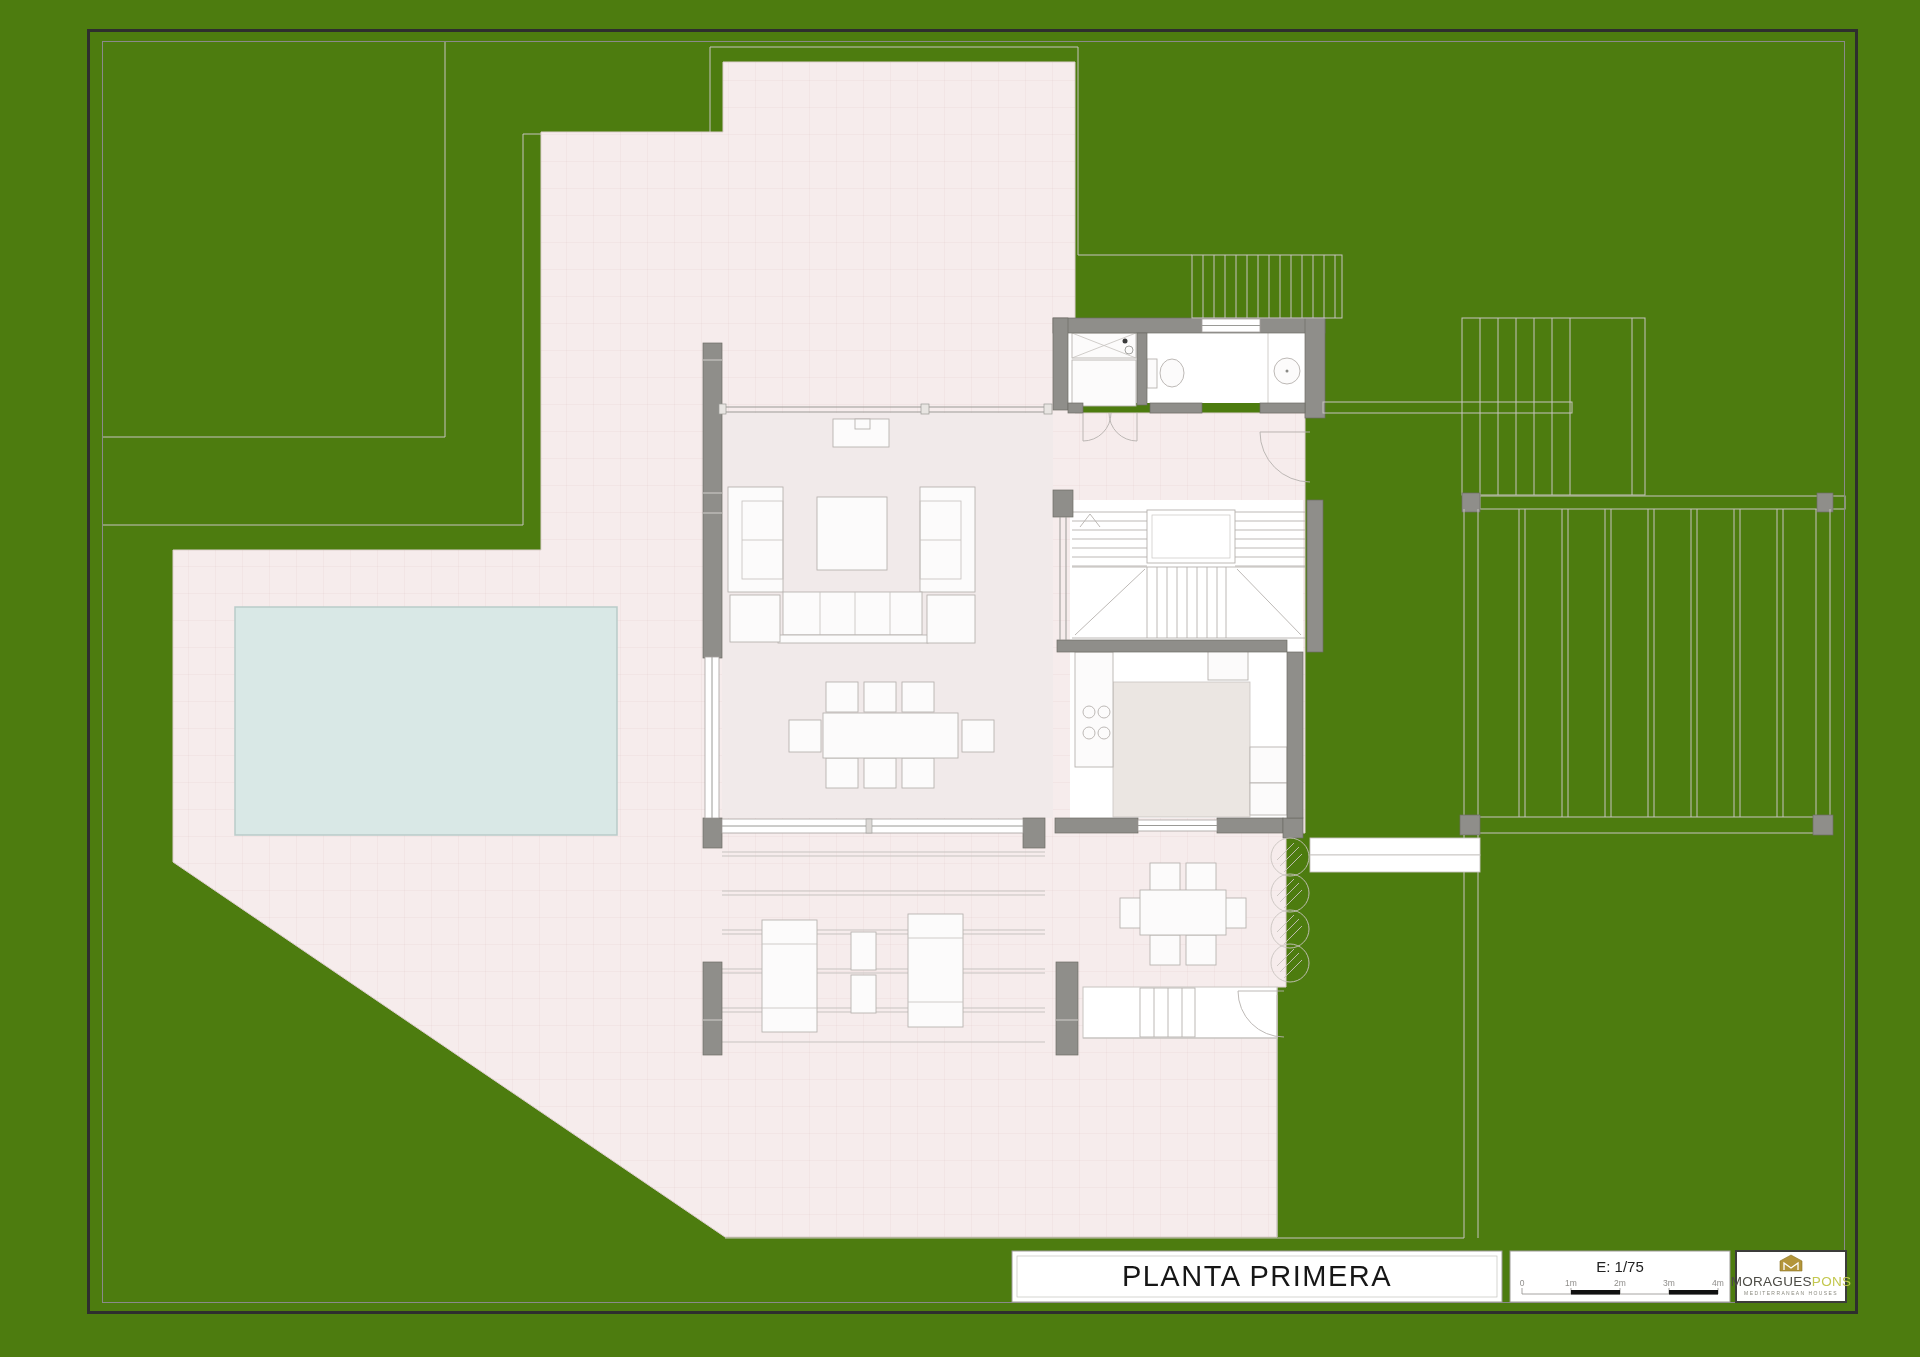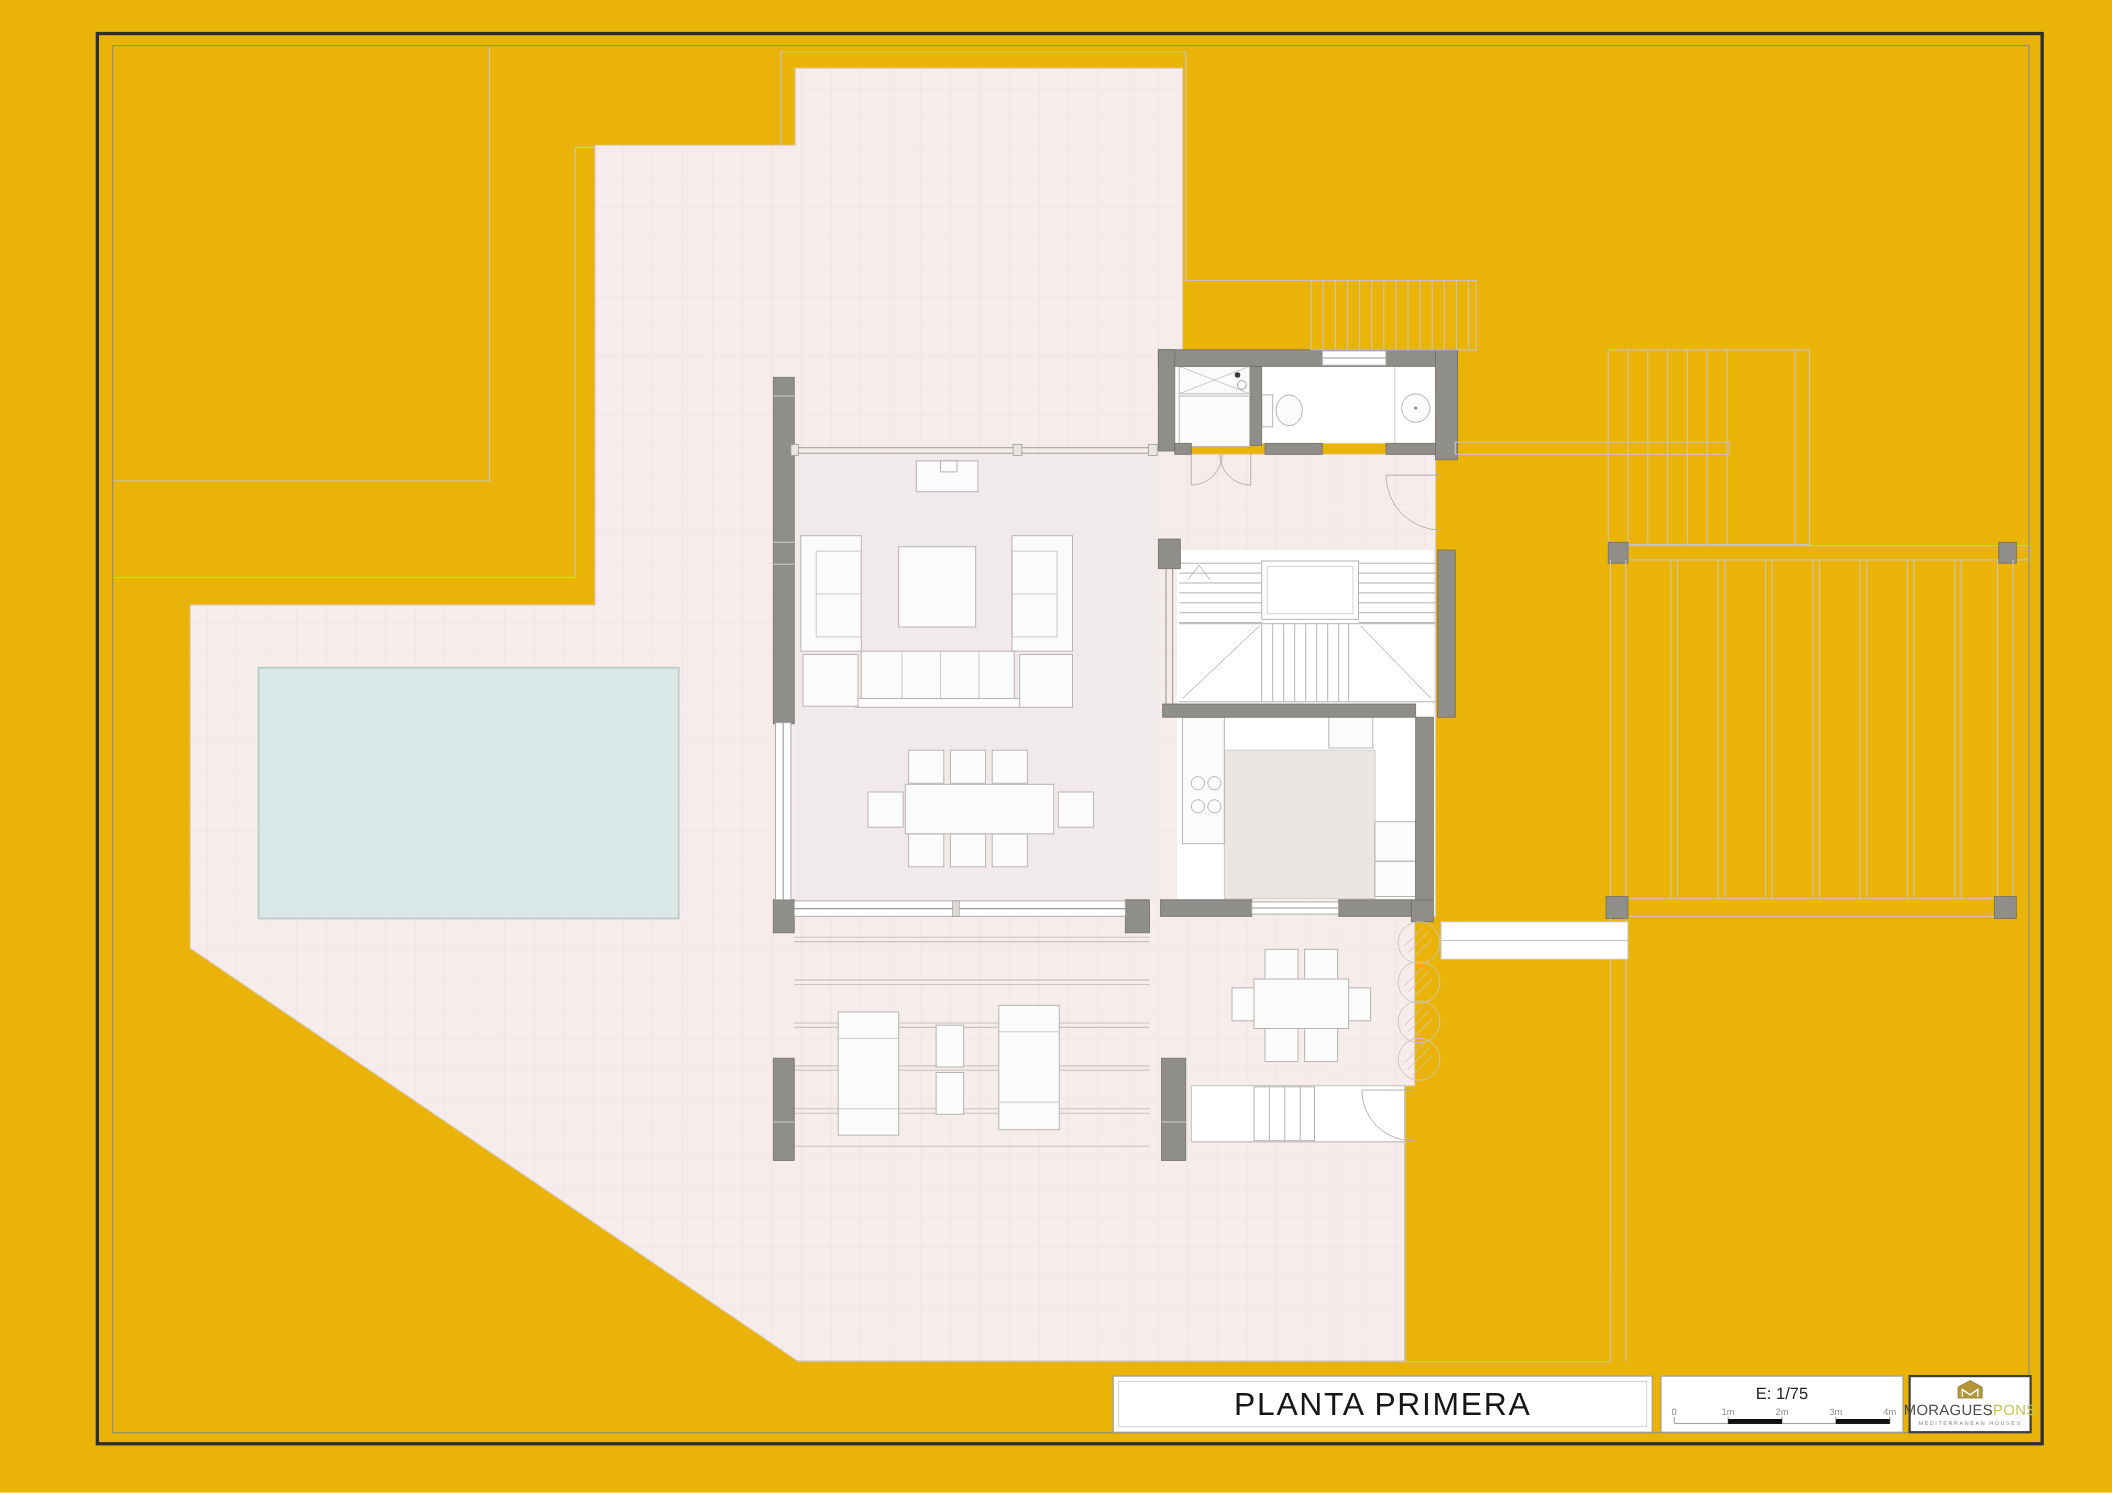--- a/index.html
+++ b/index.html
@@ -1,16 +1,16 @@
 <!DOCTYPE html>
 <html><head>
 <meta charset="utf-8">
 <style>
   html,body{margin:0;padding:0;background:#ffffff;}
-  #canvas{position:relative;width:1920px;height:1357px;background:#eab308;overflow:hidden;
+  #canvas{position:relative;width:1920px;height:1357px;background:#4d7c0f;overflow:hidden;
           font-family:"Liberation Sans", sans-serif;}
   svg{position:absolute;left:0;top:0;}
   text{font-family:"Liberation Sans", sans-serif;}
   .t-title{font-size:29px;fill:#161616;letter-spacing:1.5px;}
   .t-scale{font-size:15px;fill:#222;}
   .t-tick{font-size:8.5px;fill:#8f8d8a;}
   .t-brand{font-size:13.5px;letter-spacing:.3px;}
   .t-brand-left{fill:#4c4b45;}
   .t-brand-right{fill:#c3c74e;}
   .t-tagline{font-size:5px;fill:#8a897f;letter-spacing:1.4px;}

